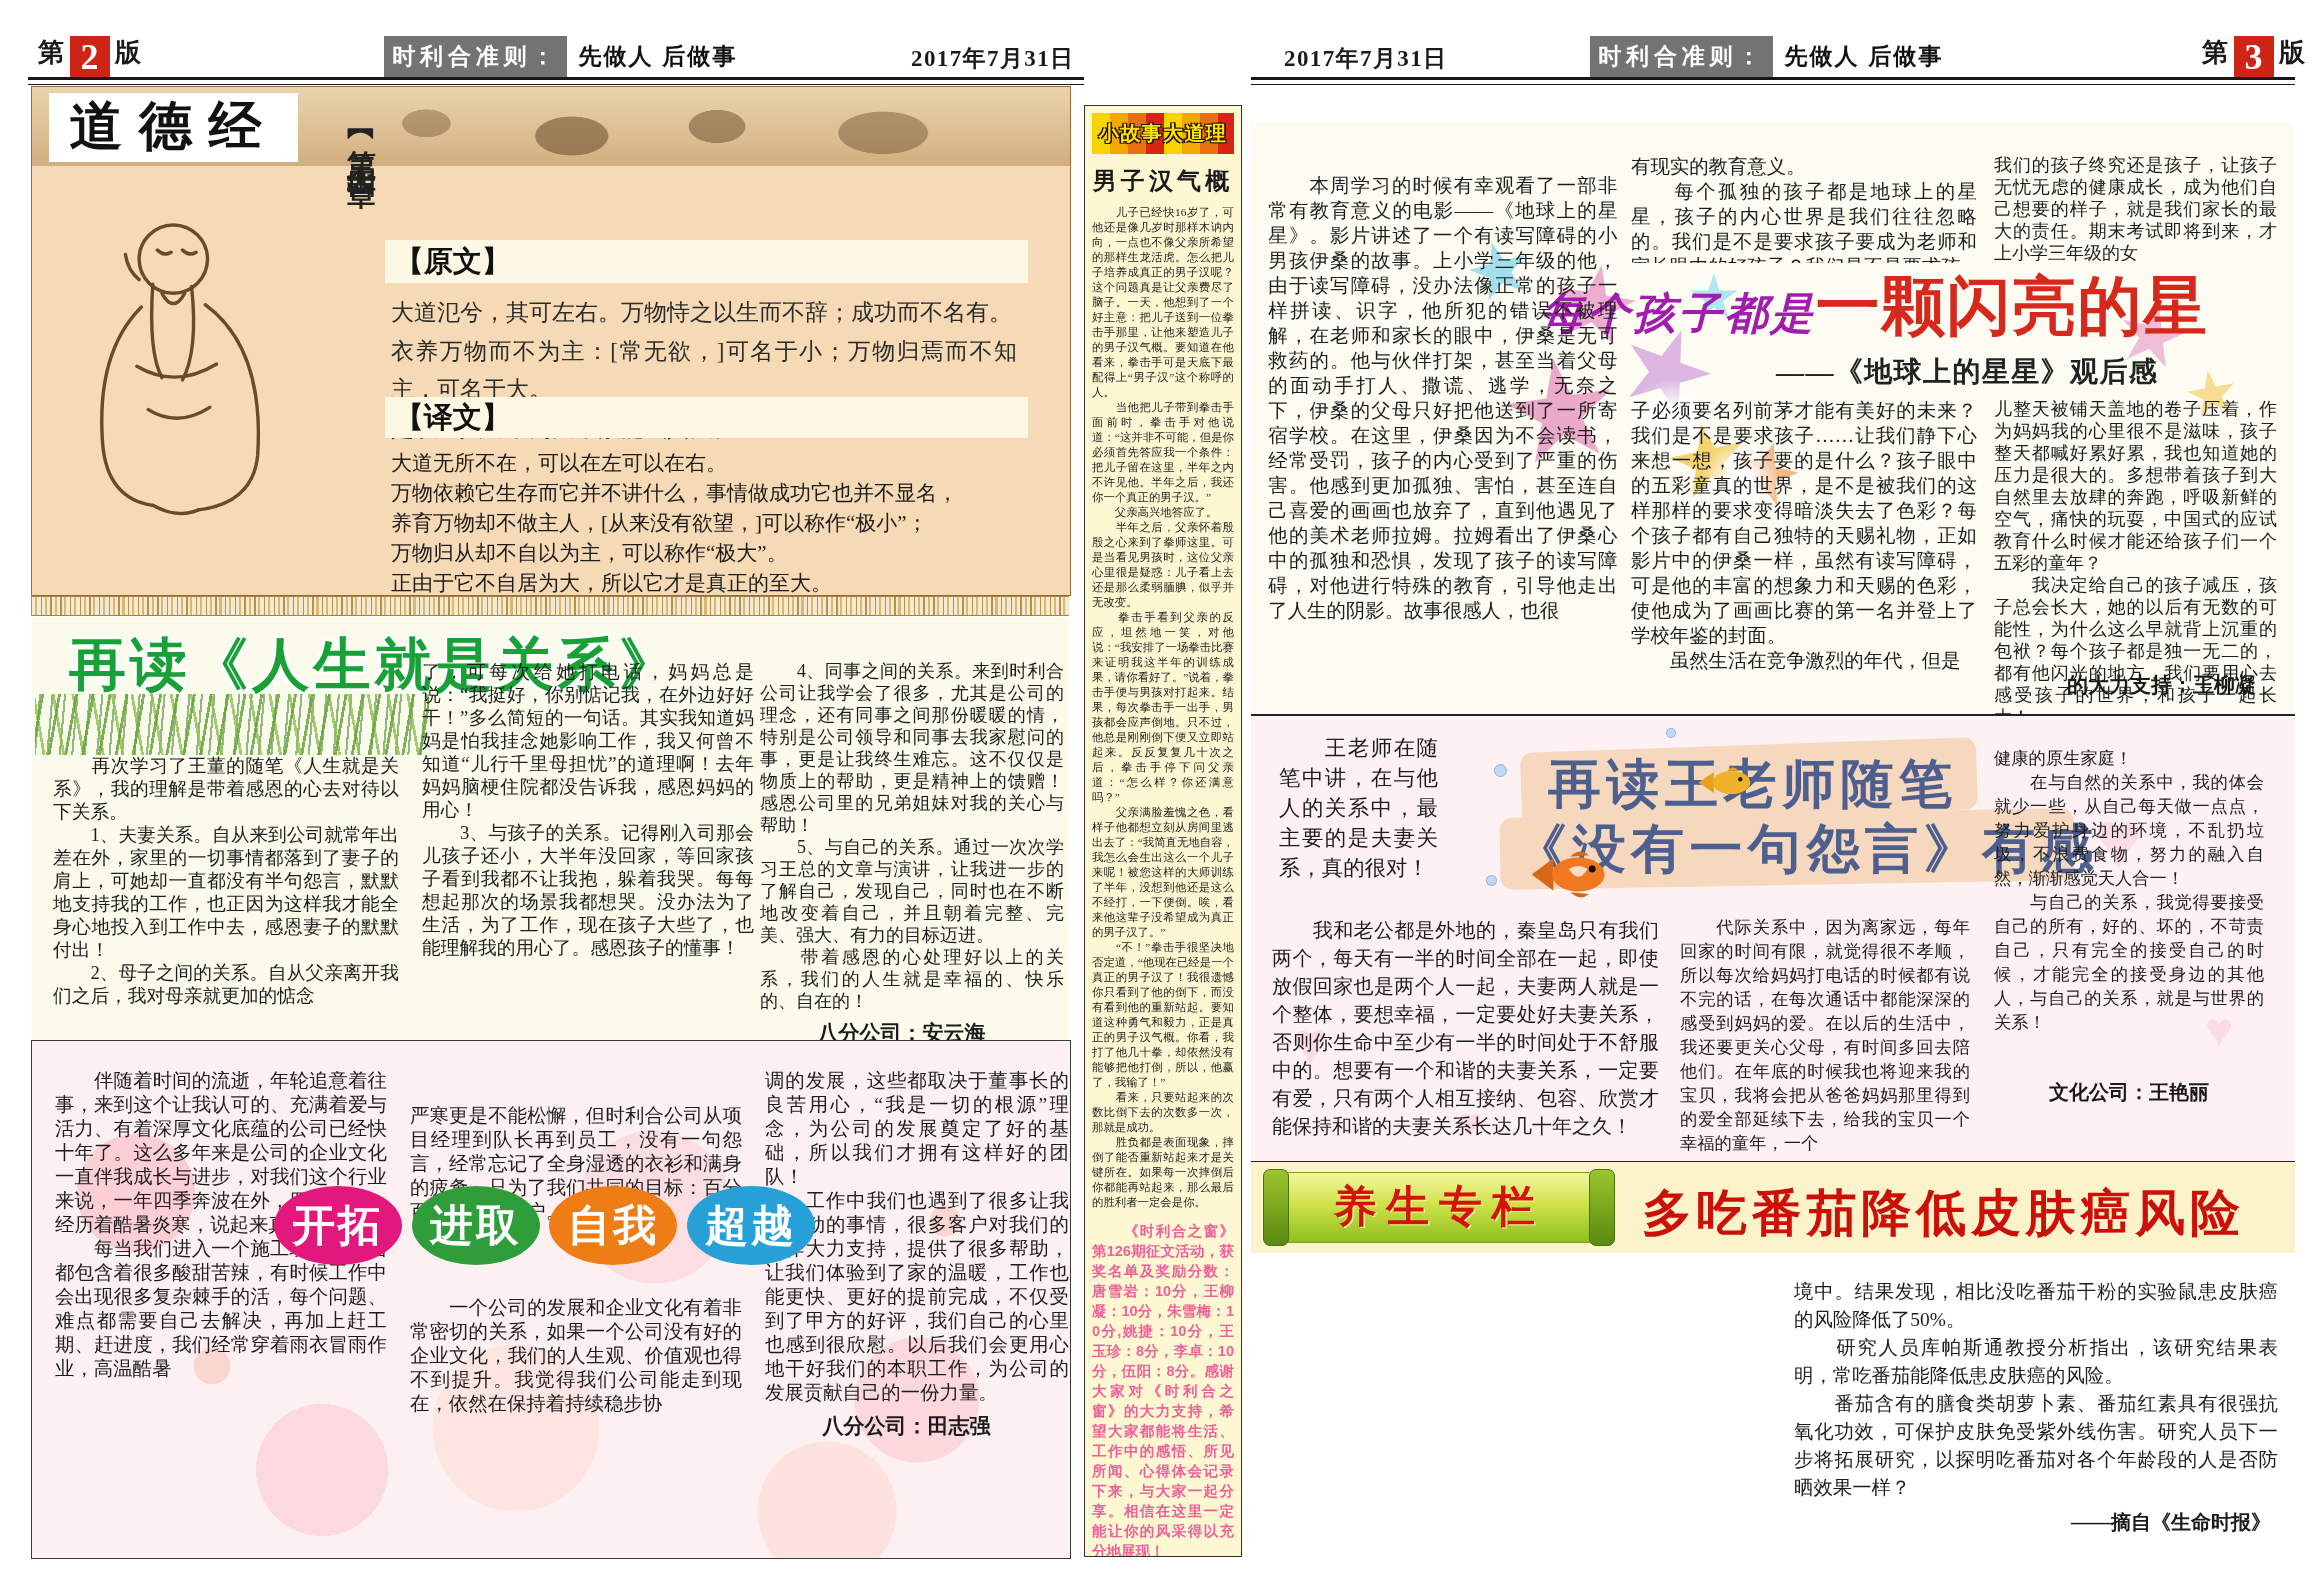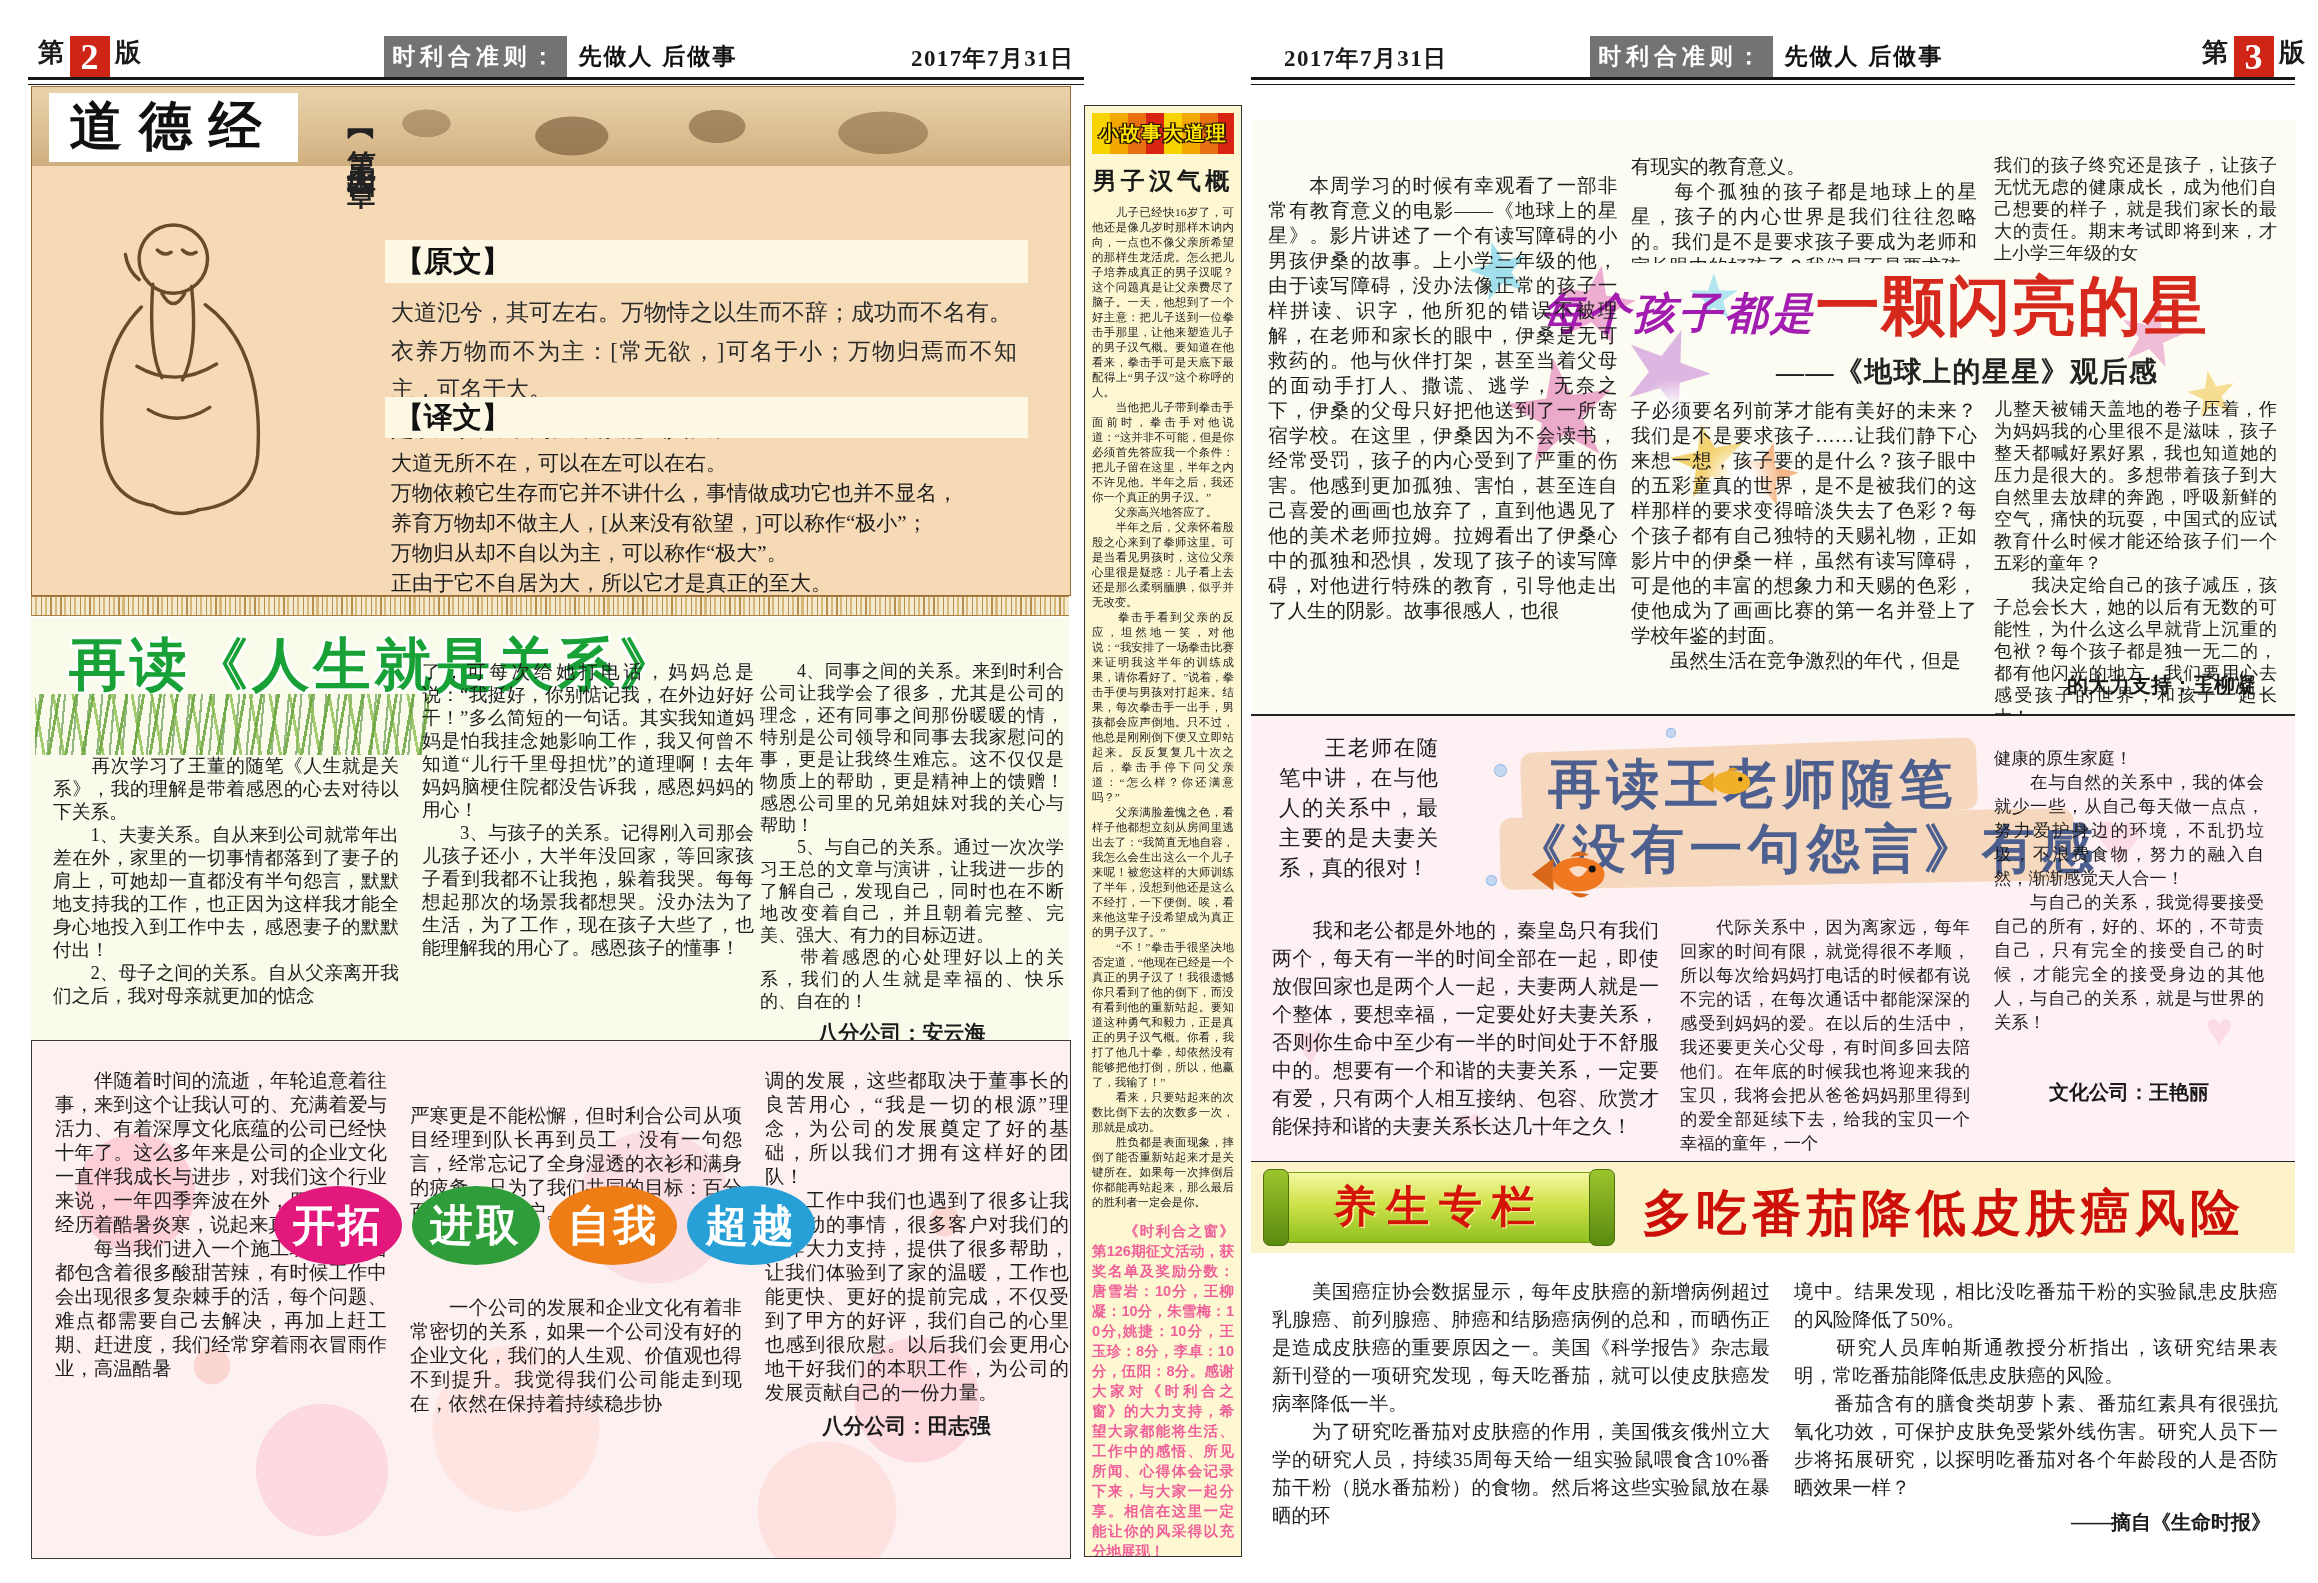--- a/index.html
+++ b/index.html
@@ -278,22 +278,20 @@
 　　与自己的关系，我觉得要接受自己的所有，好的、坏的，不苛责自己，只有完全的接受自己的时候，才能完全的接受身边的其他人，与自己的关系，就是与世界的关系！</div>
   <div class="abs bold" style="left:743px;top:363px;width:270px;text-align:center;font-size:20px;">文化公司：王艳丽</div>
 </div>
 
 <div class="abs tom-art" style="left:1251px;top:1161px;width:1044px;height:396px;">
   <div class="abs tom-band" style="left:0;top:0;width:100%;height:91px;"></div>
   <div class="abs scrollbadge" style="left:28px;top:9.7px;width:318px;height:69px;">
     <span class="scroll-text">养生专栏</span>
   </div>
   <div class="abs tom-headline" style="left:391px;top:18px;">多吃番茄降低皮肤癌风险</div>
-  <div class="abs bt" style="left:21px;top:116px;width:498px;font-size:19.4px;line-height:28px;">　　美国癌症协会数据显示，每年皮肤癌的新增病例超过乳腺癌、前列腺癌、肺癌和结肠癌病例的总和，而晒伤正是造成皮肤癌的重要原因之一。美国《科学报告》杂志最新刊登的一项研究发现，每天吃番茄，就可以使皮肤癌发病率降低一半。
-　　为了研究吃番茄对皮肤癌的作用，美国俄亥俄州立大学的研究人员，持续35周每天给一组实验鼠喂食含10%番茄干粉（脱水番茄粉）的食物。然后将这些实验鼠放在暴晒的环</div>
   <div class="abs" style="left:543px;top:116px;width:484px;">
     <div class="bt" style="font-size:19.4px;line-height:28px;">境中。结果发现，相比没吃番茄干粉的实验鼠患皮肤癌的风险降低了50%。
 　　研究人员库帕斯通教授分析指出，该研究结果表明，常吃番茄能降低患皮肤癌的风险。
 　　番茄含有的膳食类胡萝卜素、番茄红素具有很强抗氧化功效，可保护皮肤免受紫外线伤害。研究人员下一步将拓展研究，以探明吃番茄对各个年龄段的人是否防晒效果一样？</div>
     <div class="bold" style="text-align:right;font-size:20px;margin-top:7px;padding-right:7px;">——摘自《生命时报》</div>
   </div>
 </div>
 
 
 </body></html>

